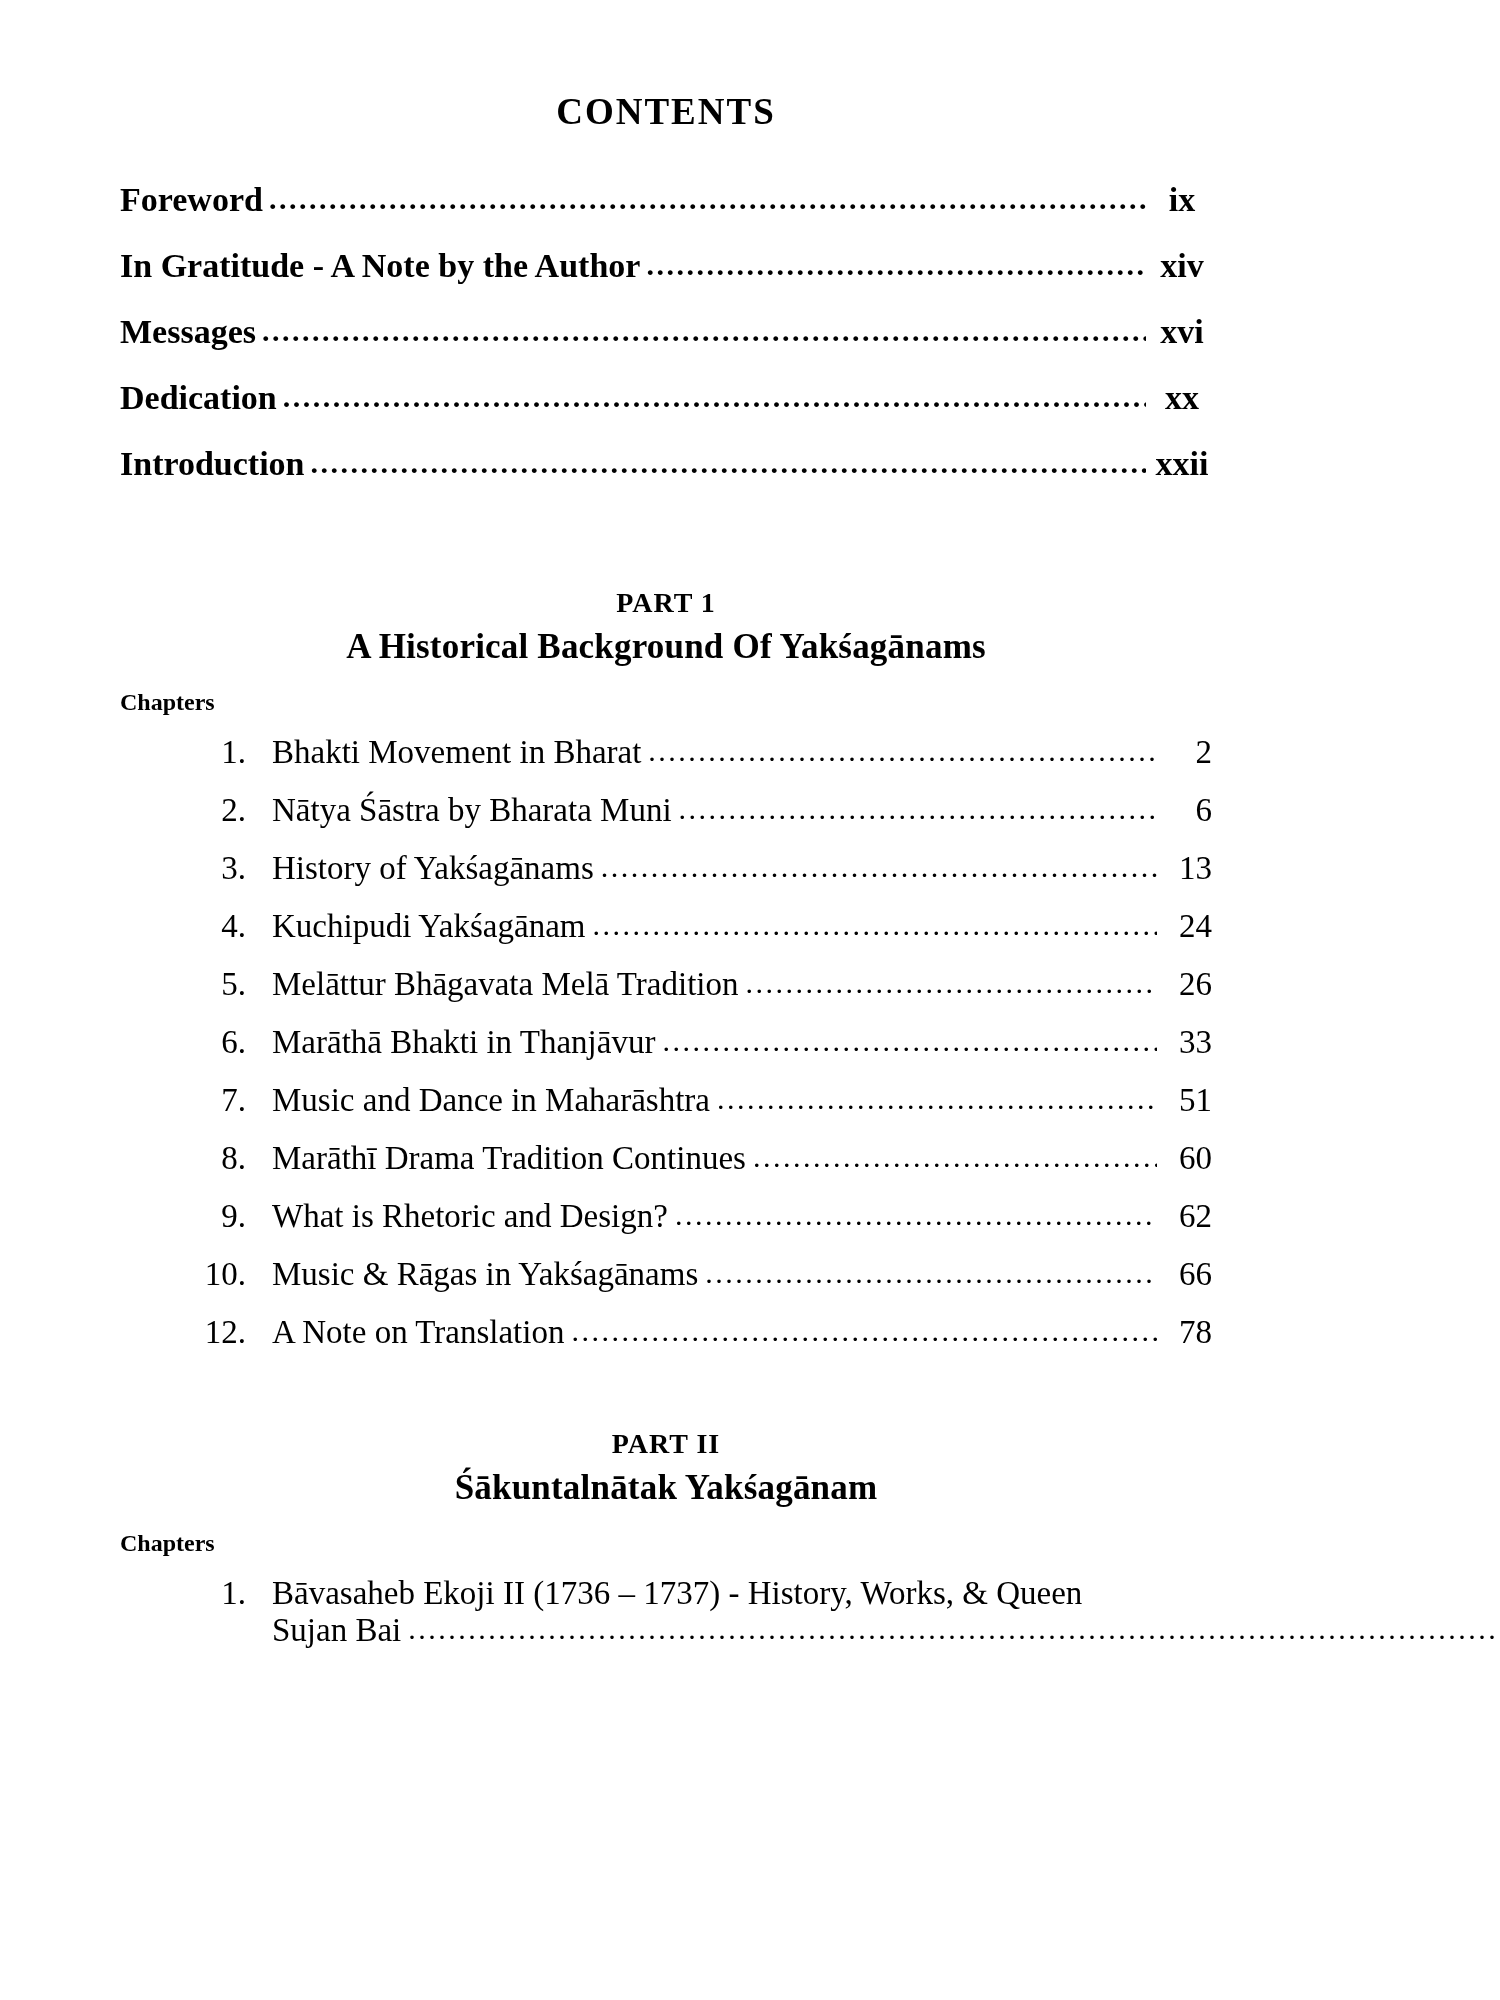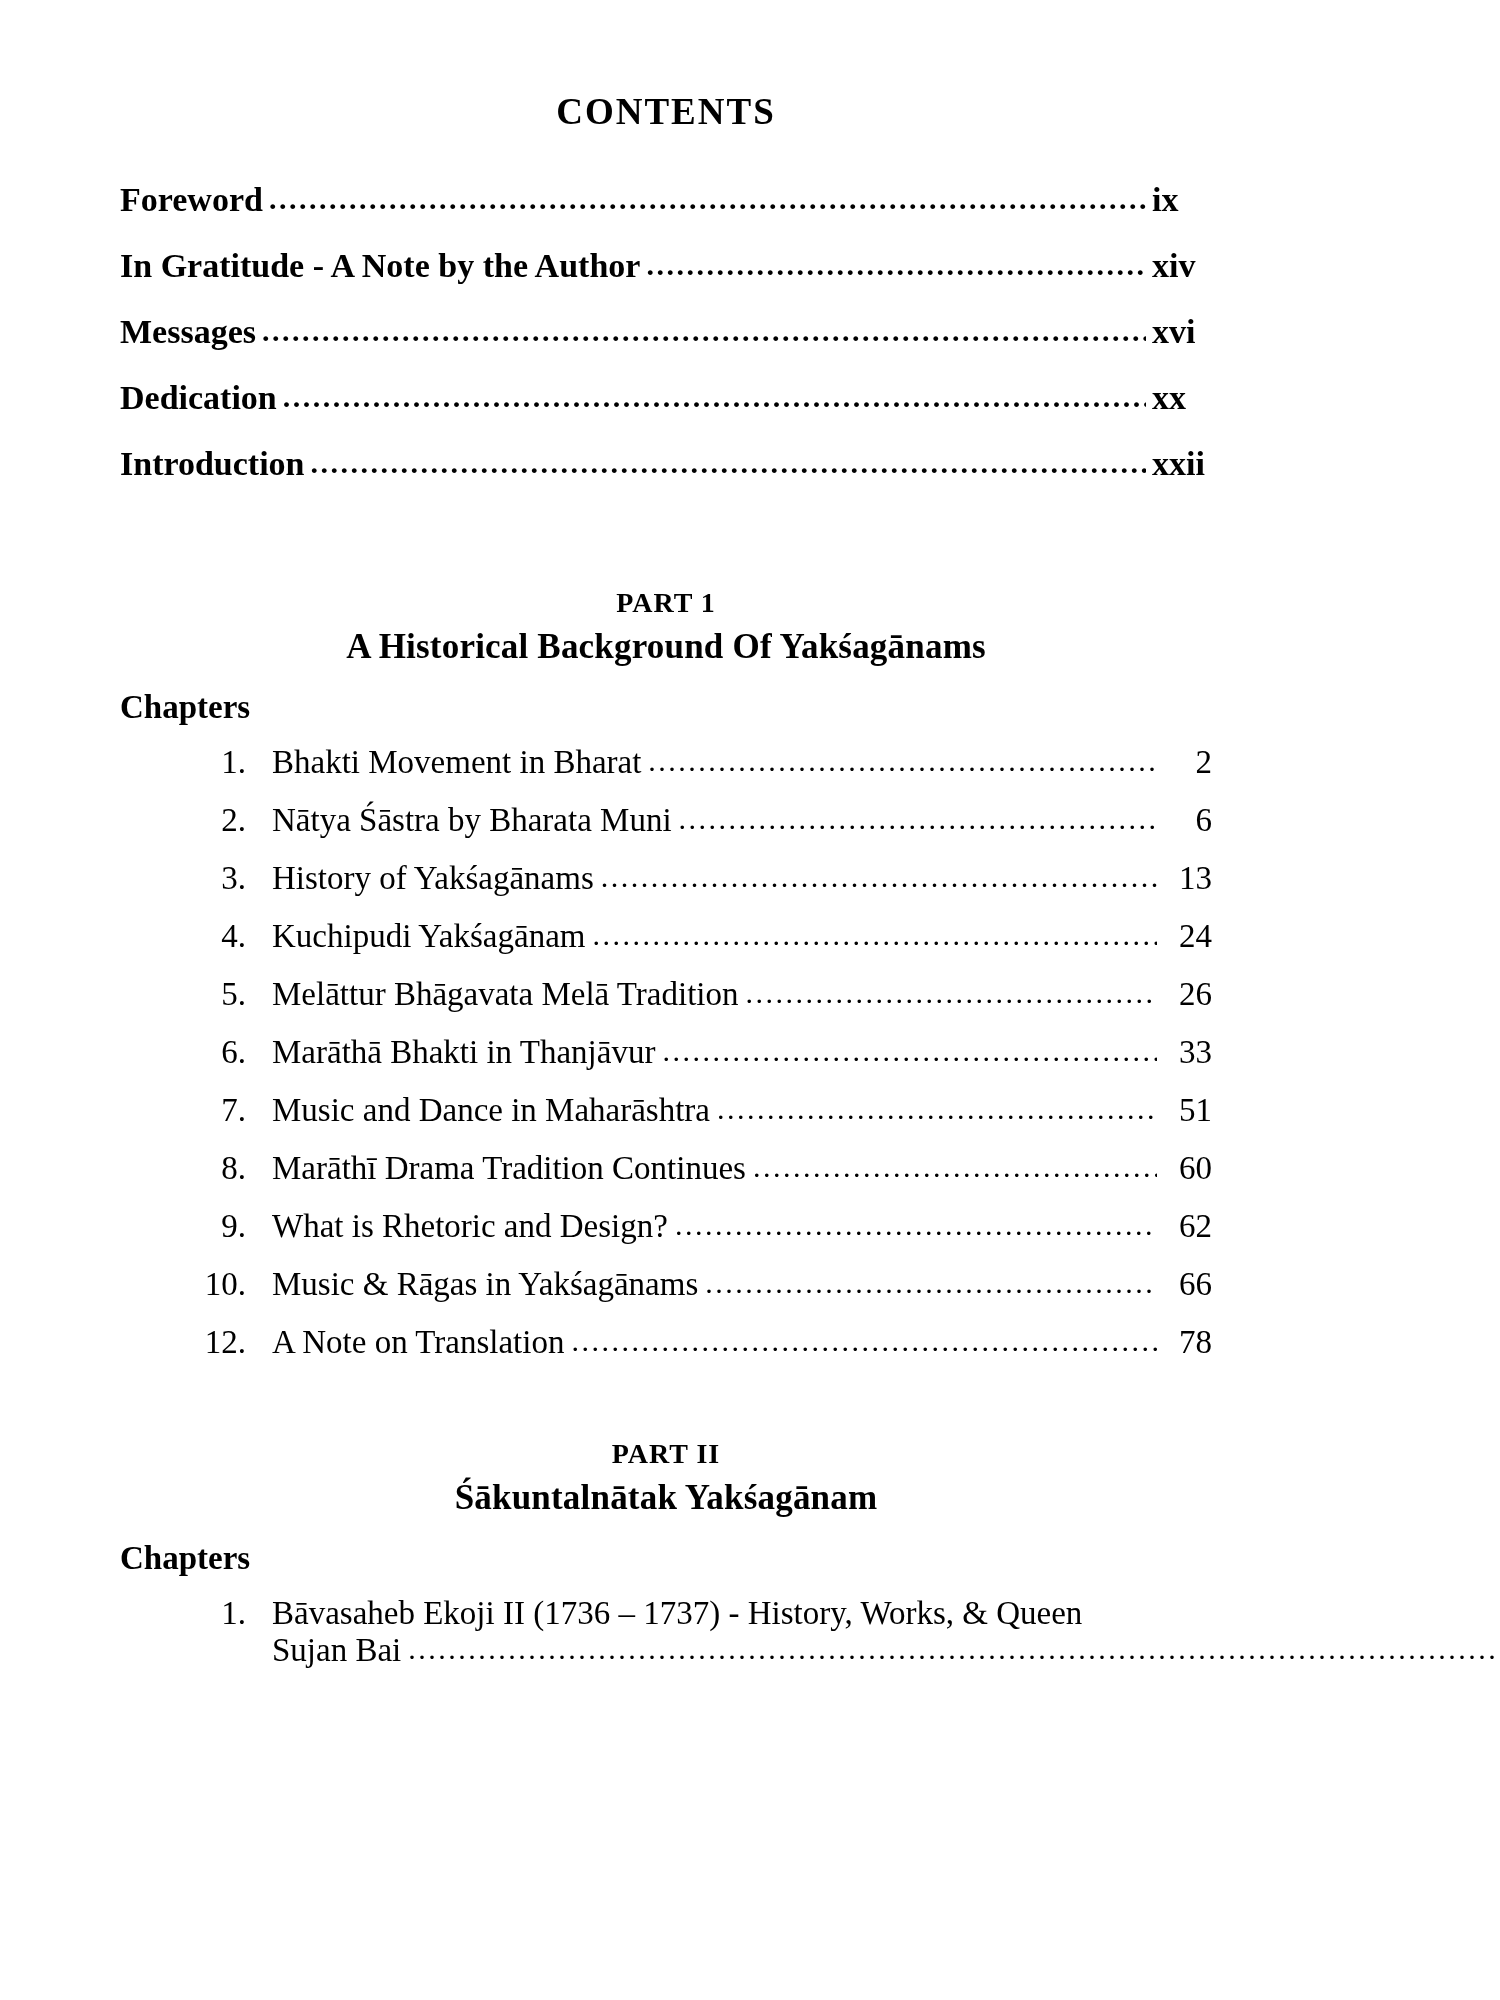--- a/index.html
+++ b/index.html
@@ -51,41 +51,41 @@
     overflow: hidden;
     white-space: nowrap;
     margin: 0 6px;
     font-size: 30px;
     letter-spacing: 2.5px;
     position: relative;
     top: -2px;
   }
   .fm-page {
     flex: 0 0 auto;
-    text-align: left;
+    text-align: center;
     min-width: 60px;
   }
 
   
   .part-block {
     text-align: center;
     font-weight: bold;
   }
   .part-label {
     font-size: 28px;
     letter-spacing: 1px;
     margin-bottom: 8px;
   }
   .part-subtitle {
     font-size: 35px;
     letter-spacing: 0.2px;
   }
   .chapters-head {
     font-weight: bold;
-    font-size: 33px;
+    font-size: 24px;
     margin: 22px 0 18px 0;
   }
 
   
   .chapter-row {
     display: flex;
     align-items: baseline;
     font-size: 33px;
     margin-bottom: 21px;
     padding-left: 80px;

